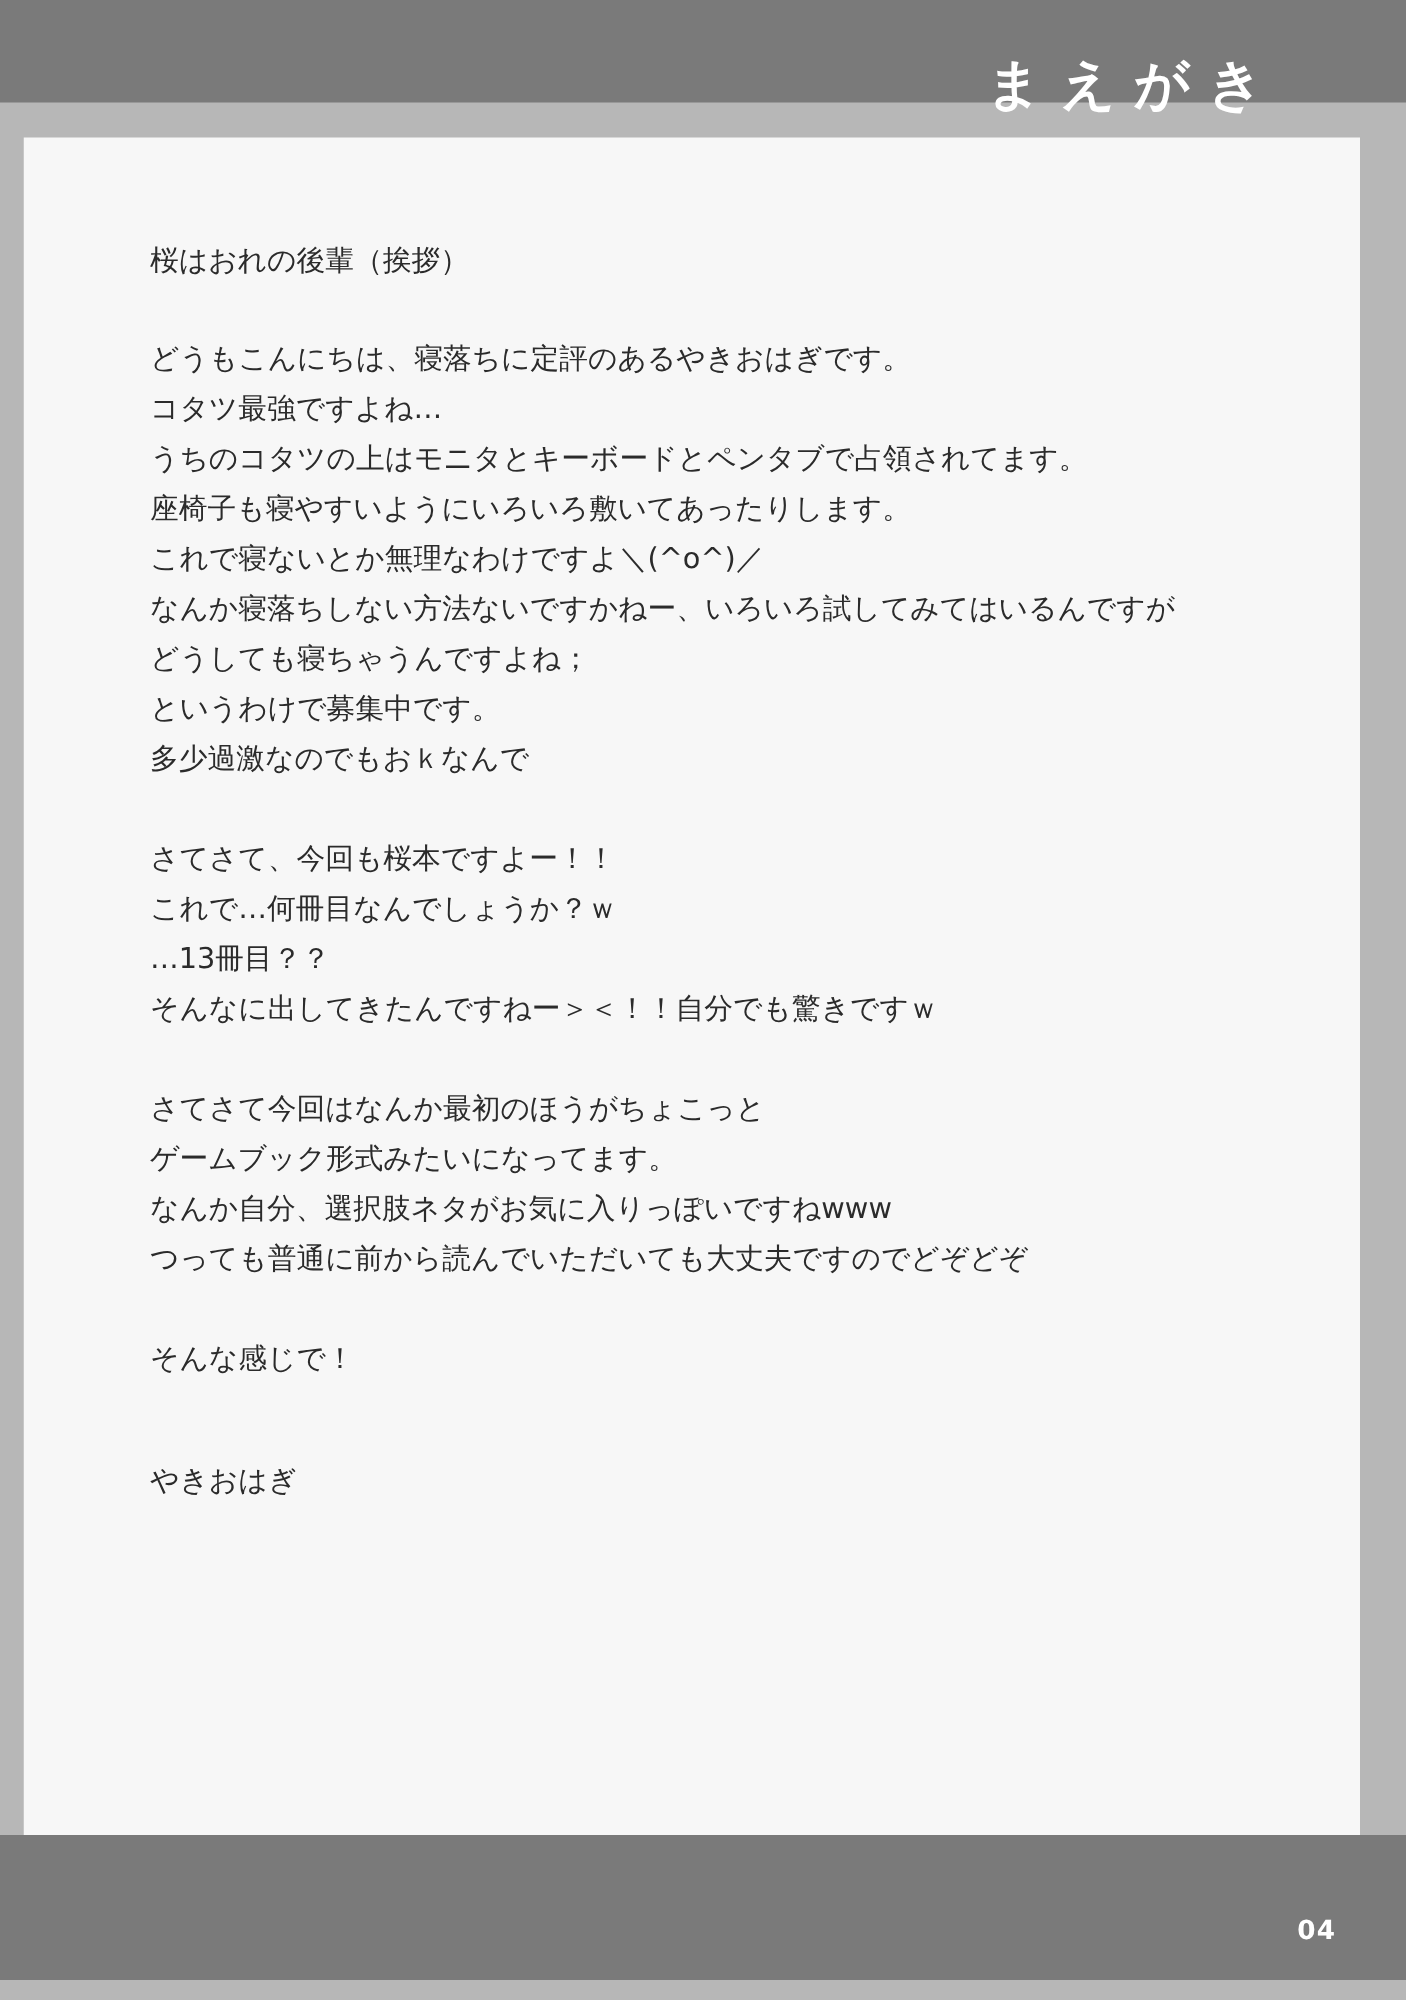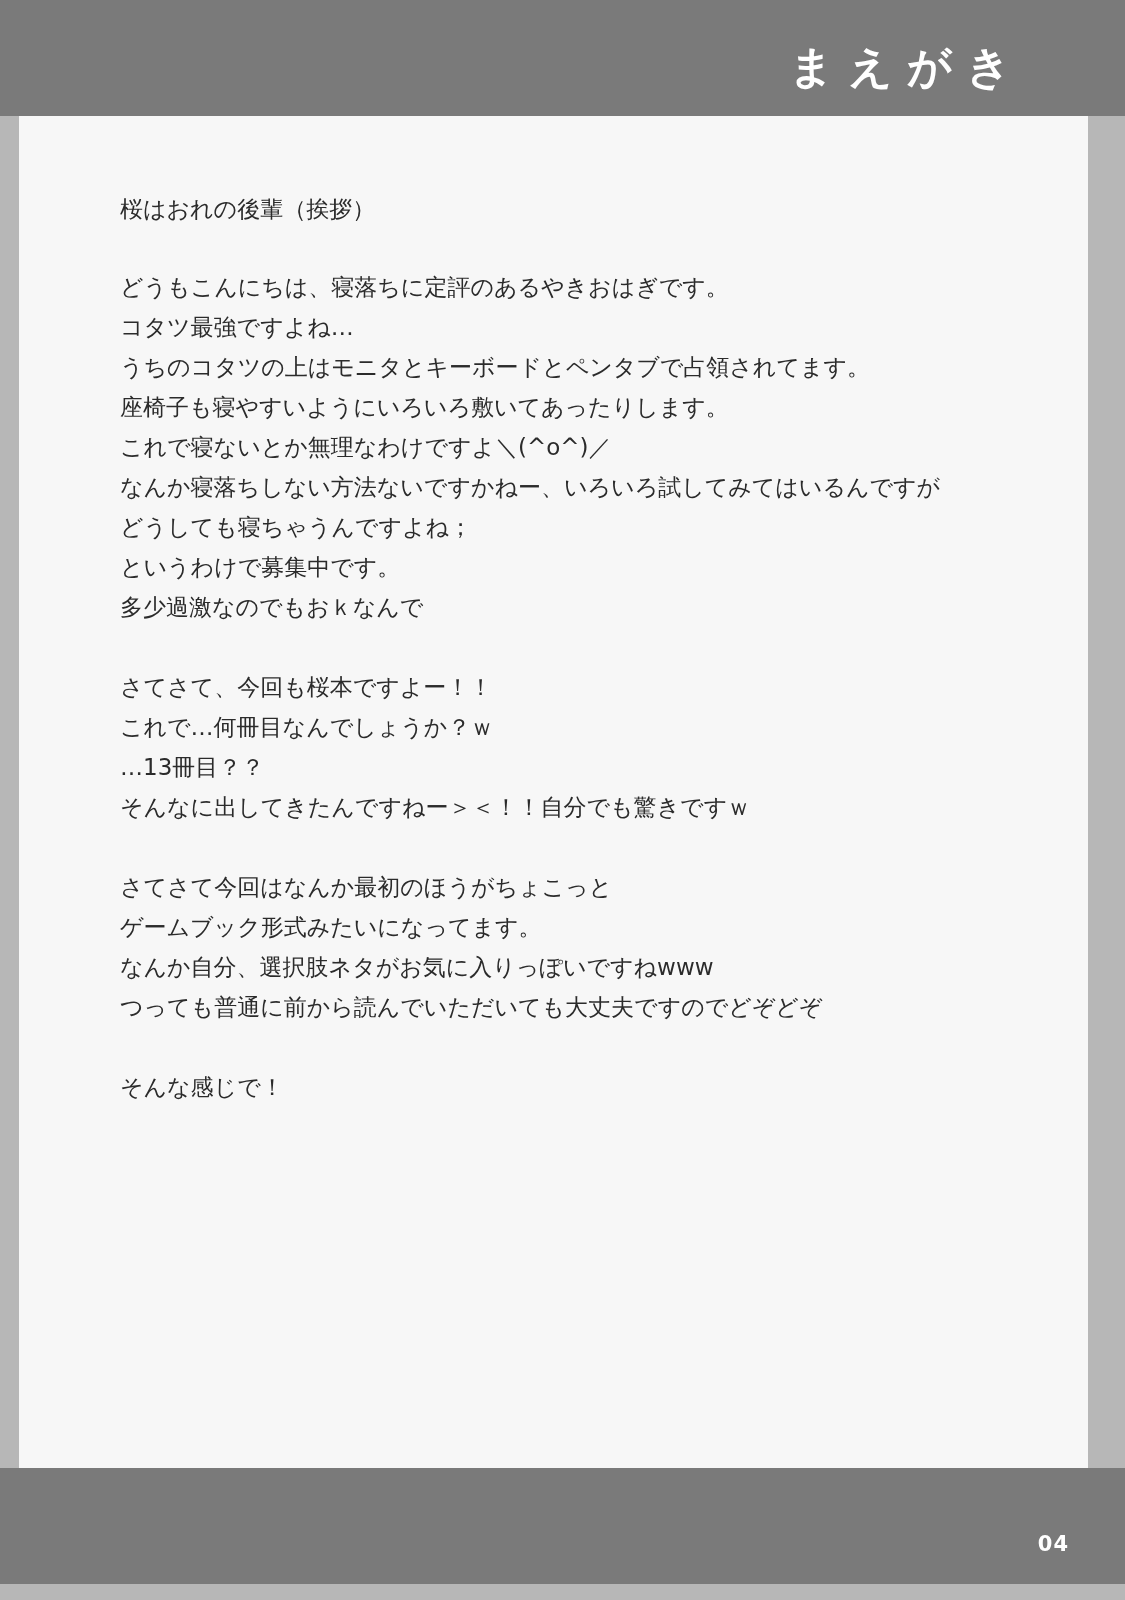--- a/index.html
+++ b/index.html
@@ -30,21 +30,21 @@
     height: 1374px;
     background: #f7f7f7;
   }
 
   
   .header-band {
     position: absolute;
     left: 0;
     top: 0;
     width: 1125px;
-    height: 116px;
+    height: 82px;
     background: #7a7a7a;
   }
   .header-title {
     position: absolute;
     right: 100px;
     top: 38px;
     color: #ffffff;
     font-size: 44px;
     letter-spacing: 14px;
     font-weight: 700;
@@ -131,19 +131,20 @@
 …13冊目？？
 そんなに出してきたんですねー＞＜！！自分でも驚きですｗ</div>
 
     <div class="para">さてさて今回はなんか最初のほうがちょこっと
 ゲームブック形式みたいになってます。
 なんか自分、選択肢ネタがお気に入りっぽいですねwww
 つっても普通に前から読んでいただいても大丈夫ですのでどぞどぞ</div>
 
     <div class="para">そんな感じで！</div>
 
+    <div class="signature">やきおはぎ</div>
   </div>
 
   <div class="footer-band">
     <div class="folio">04</div>
   </div>
 
 </div>
 
 </body></html>

